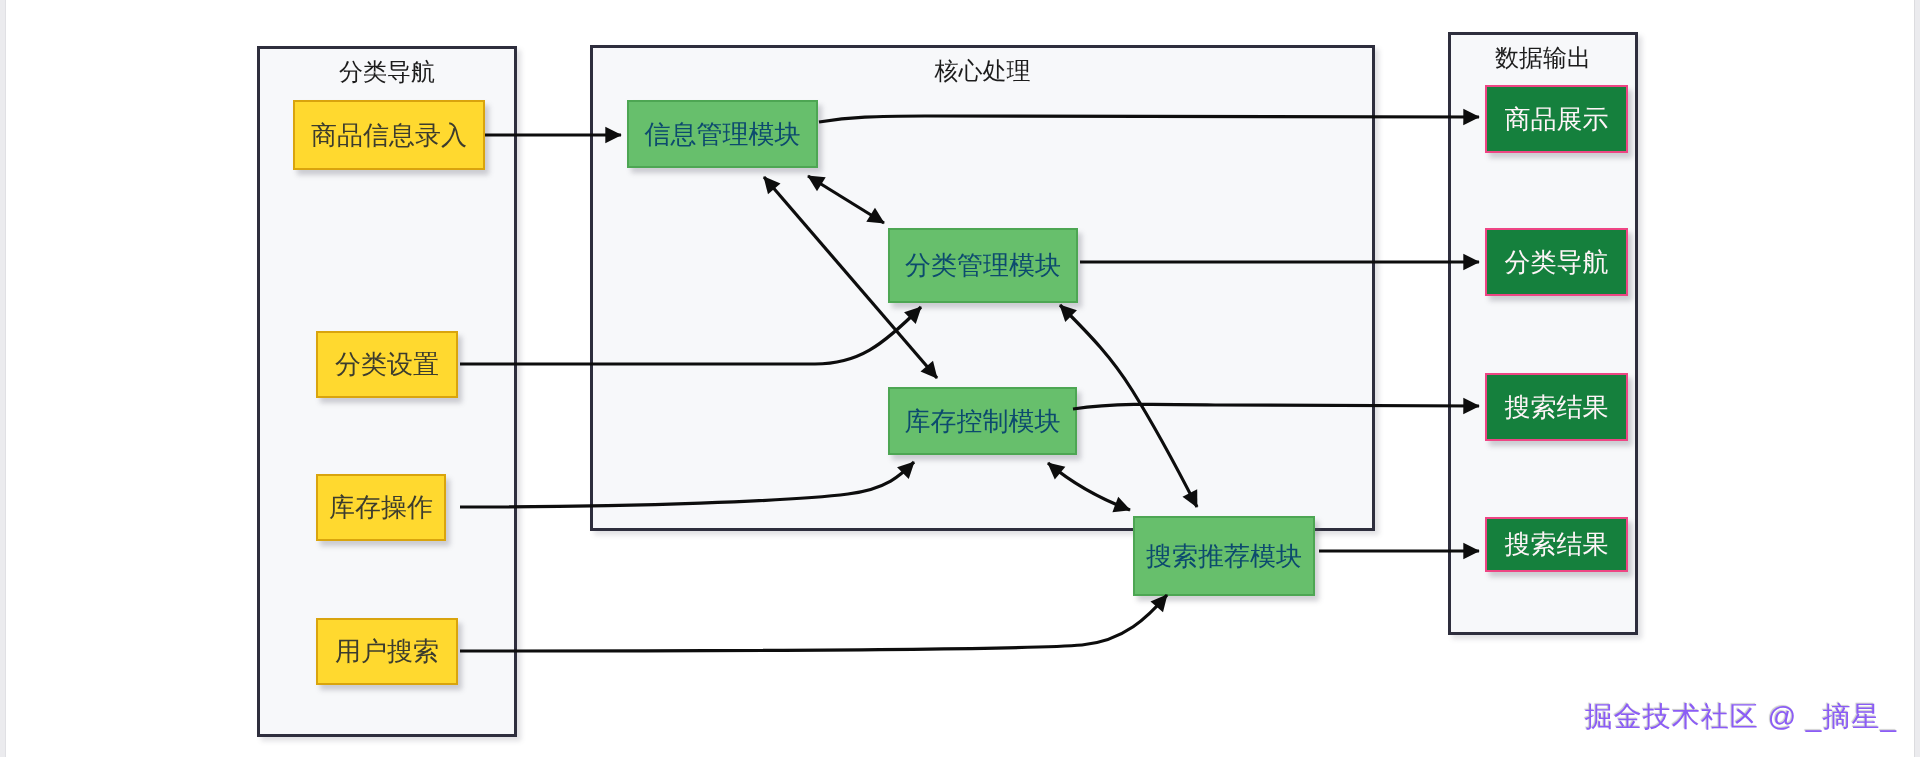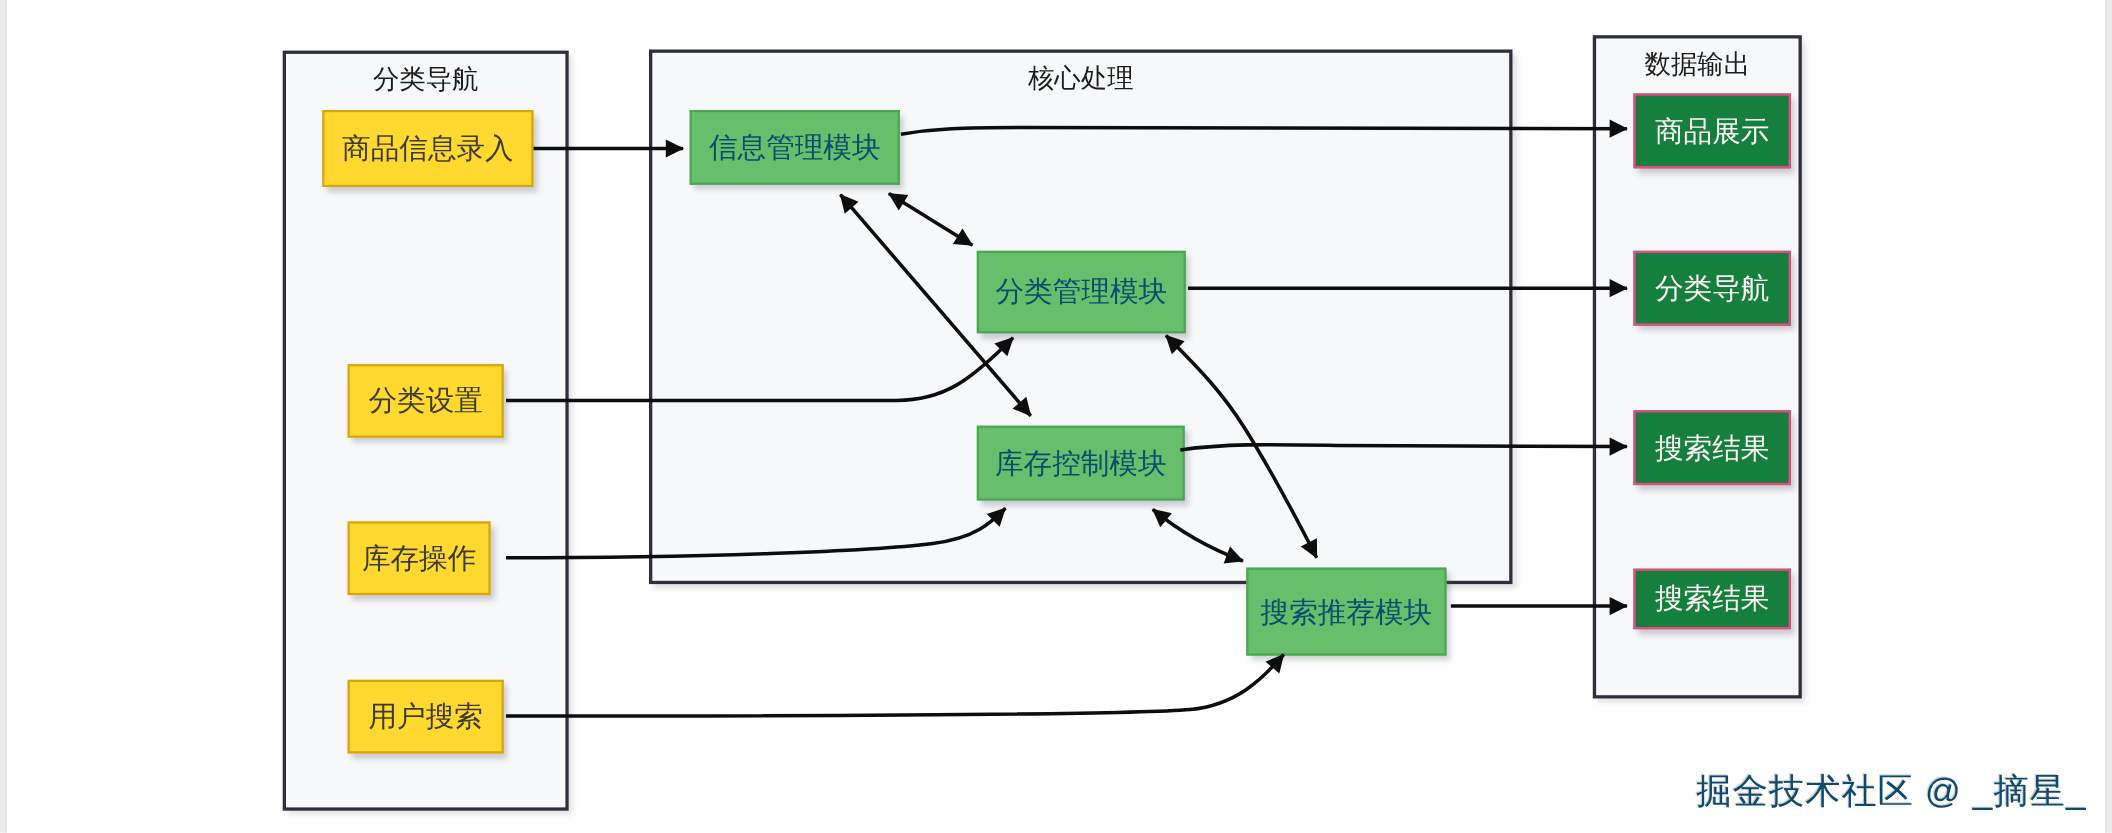--- a/index.html
+++ b/index.html
@@ -22,21 +22,21 @@
         justify-content:center;font-size:26px;border:2px solid;
         box-shadow:4px 5px 5px rgba(90,90,105,.28);}
   .n-in  {background:#ffd92f;border-color:#d9a40d;color:#3c3c2e;}
   .n-proc{background:#67bf6c;border-color:#4da653;color:#0c4a6e;}
   .n-out {background:#15803d;border-color:#ee4584;color:#fff5f8;}
 
   
   svg.wires{position:absolute;left:0;top:0;pointer-events:none;}
   .wire{fill:none;stroke:#0d0d0d;stroke-width:3.2px;}
 
-  .watermark{position:absolute;top:698px;right:23px;font-size:32px;color:#0c4a6e;
+  .watermark{position:absolute;top:698px;right:23px;font-size:28px;color:#8b5cf6;
              text-shadow:-1px -1px 1px rgba(0,0,0,.22),1.5px 1.5px 0 #ffffff;
              letter-spacing:1px;}
 </style>
 </head>
 <body>
 
 <div class="stage">
 
   <div class="edge-stripe left"></div>
   <div class="edge-stripe right"></div>

